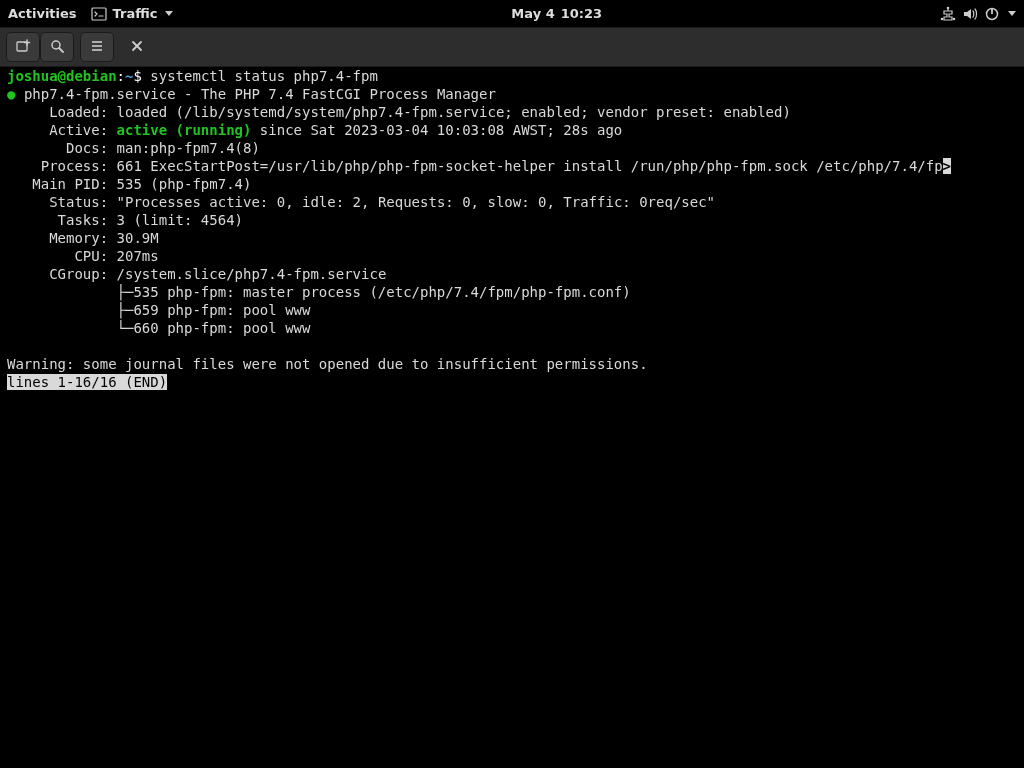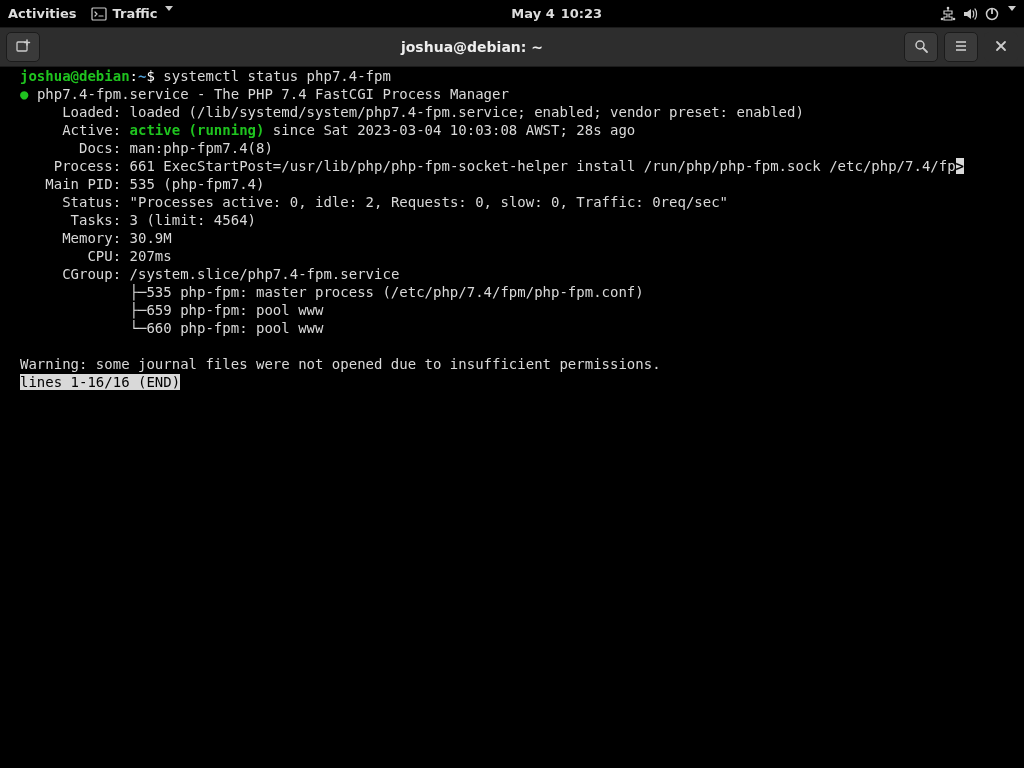--- a/index.html
+++ b/index.html
@@ -1,29 +1,29 @@
 <!DOCTYPE html>
 <html><head>
 <meta charset="utf-8">
 <style>
   * { margin: 0; padding: 0; box-sizing: border-box; }
   html, body { width: 1024px; height: 768px; overflow: hidden; background: #000; font-family: "DejaVu Sans", "Cantarell", sans-serif; font-size: 13px; color: #eee; }
   
   .topbar { height: 27px; background: #000; display: flex; align-items: center; justify-content: space-between; padding: 0 8px; font-size: 13px; font-weight: 600; color: #ddd; }
   .topbar .left, .topbar .center, .topbar .right { display: flex; align-items: center; gap: 14px; }
-  .topbar .item { display: flex; align-items: flex-start; gap: 6px; cursor: pointer; }
+  .topbar .item { display: flex; align-items: center; gap: 6px; cursor: pointer; }
   .topbar svg { display: block; }
   .tri-down { width: 0; height: 0; border-left: 4px solid transparent; border-right: 4px solid transparent; border-top: 5px solid #ccc; margin-left: 2px; }
   
   .winbar { height: 40px; background: #2d2d2d; border-top: 1px solid #1b1b1b; border-bottom: 1px solid #1b1b1b; display: flex; align-items: center; padding: 0 6px; }
   .winbar .btn { width: 34px; height: 30px; border: 1px solid #1b1b1b; border-radius: 5px; background: #3a3a3a; display: flex; align-items: center; justify-content: center; cursor: pointer; }
   .winbar .title { flex: 1; text-align: center; font-weight: 700; color: #eee; font-size: 14px; }
   .winbar .right-group { display: flex; gap: 6px; }
   
-  .term { font-family: "DejaVu Sans Mono", "Liberation Mono", monospace; font-size: 14px; line-height: 18px; white-space: pre; background: #000; color: #d9d9d9; padding: 0 20px; height: calc(768px - 27px - 40px); overflow: hidden; }
+  .term { font-family: "DejaVu Sans Mono", "Liberation Mono", monospace; font-size: 14px; line-height: 18px; white-space: pre; background: #000; color: #d9d9d9; padding: 0 7px; height: calc(768px - 27px - 40px); overflow: hidden; }
   .green  { color: #1fc41f; font-weight: bold; }
   .bgreen { color: #1fc41f; font-weight: bold; }
   .blue   { color: #4e9fd8; font-weight: bold; }
   .white  { color: #ffffff; }
   .invert { background: #d9d9d9; color: #000; }
   .dot    { color: #1fc41f; }
   .trunc  { background: #d9d9d9; color: #000; font-weight: bold; }
 </style>
 </head>
 <body>
@@ -79,21 +79,20 @@
 
 <div class="winbar">
   <div class="btn">
     <span>
       <svg width="16" height="16" viewBox="0 0 16 16">
           <rect x="2" y="4" width="10" height="9" rx="1" fill="none" stroke="#ccc" stroke-width="1.3"></rect>
           <path d="M12 2v5M9.5 4.5h5" stroke="#ccc" stroke-width="1.5" stroke-linecap="round"></path>
         </svg>
     </span>
   </div>
-  <div class="title">joshua@debian: ~</div>
   <div class="right-group">
     <div class="btn">
       <span>
         <svg width="16" height="16" viewBox="0 0 16 16">
             <circle cx="7" cy="7" r="4" fill="none" stroke="#ccc" stroke-width="1.5"></circle>
             <line x1="10" y1="10" x2="14" y2="14" stroke="#ccc" stroke-width="1.8" stroke-linecap="round"></line>
           </svg>
       </span>
     </div>
     <div class="btn">

